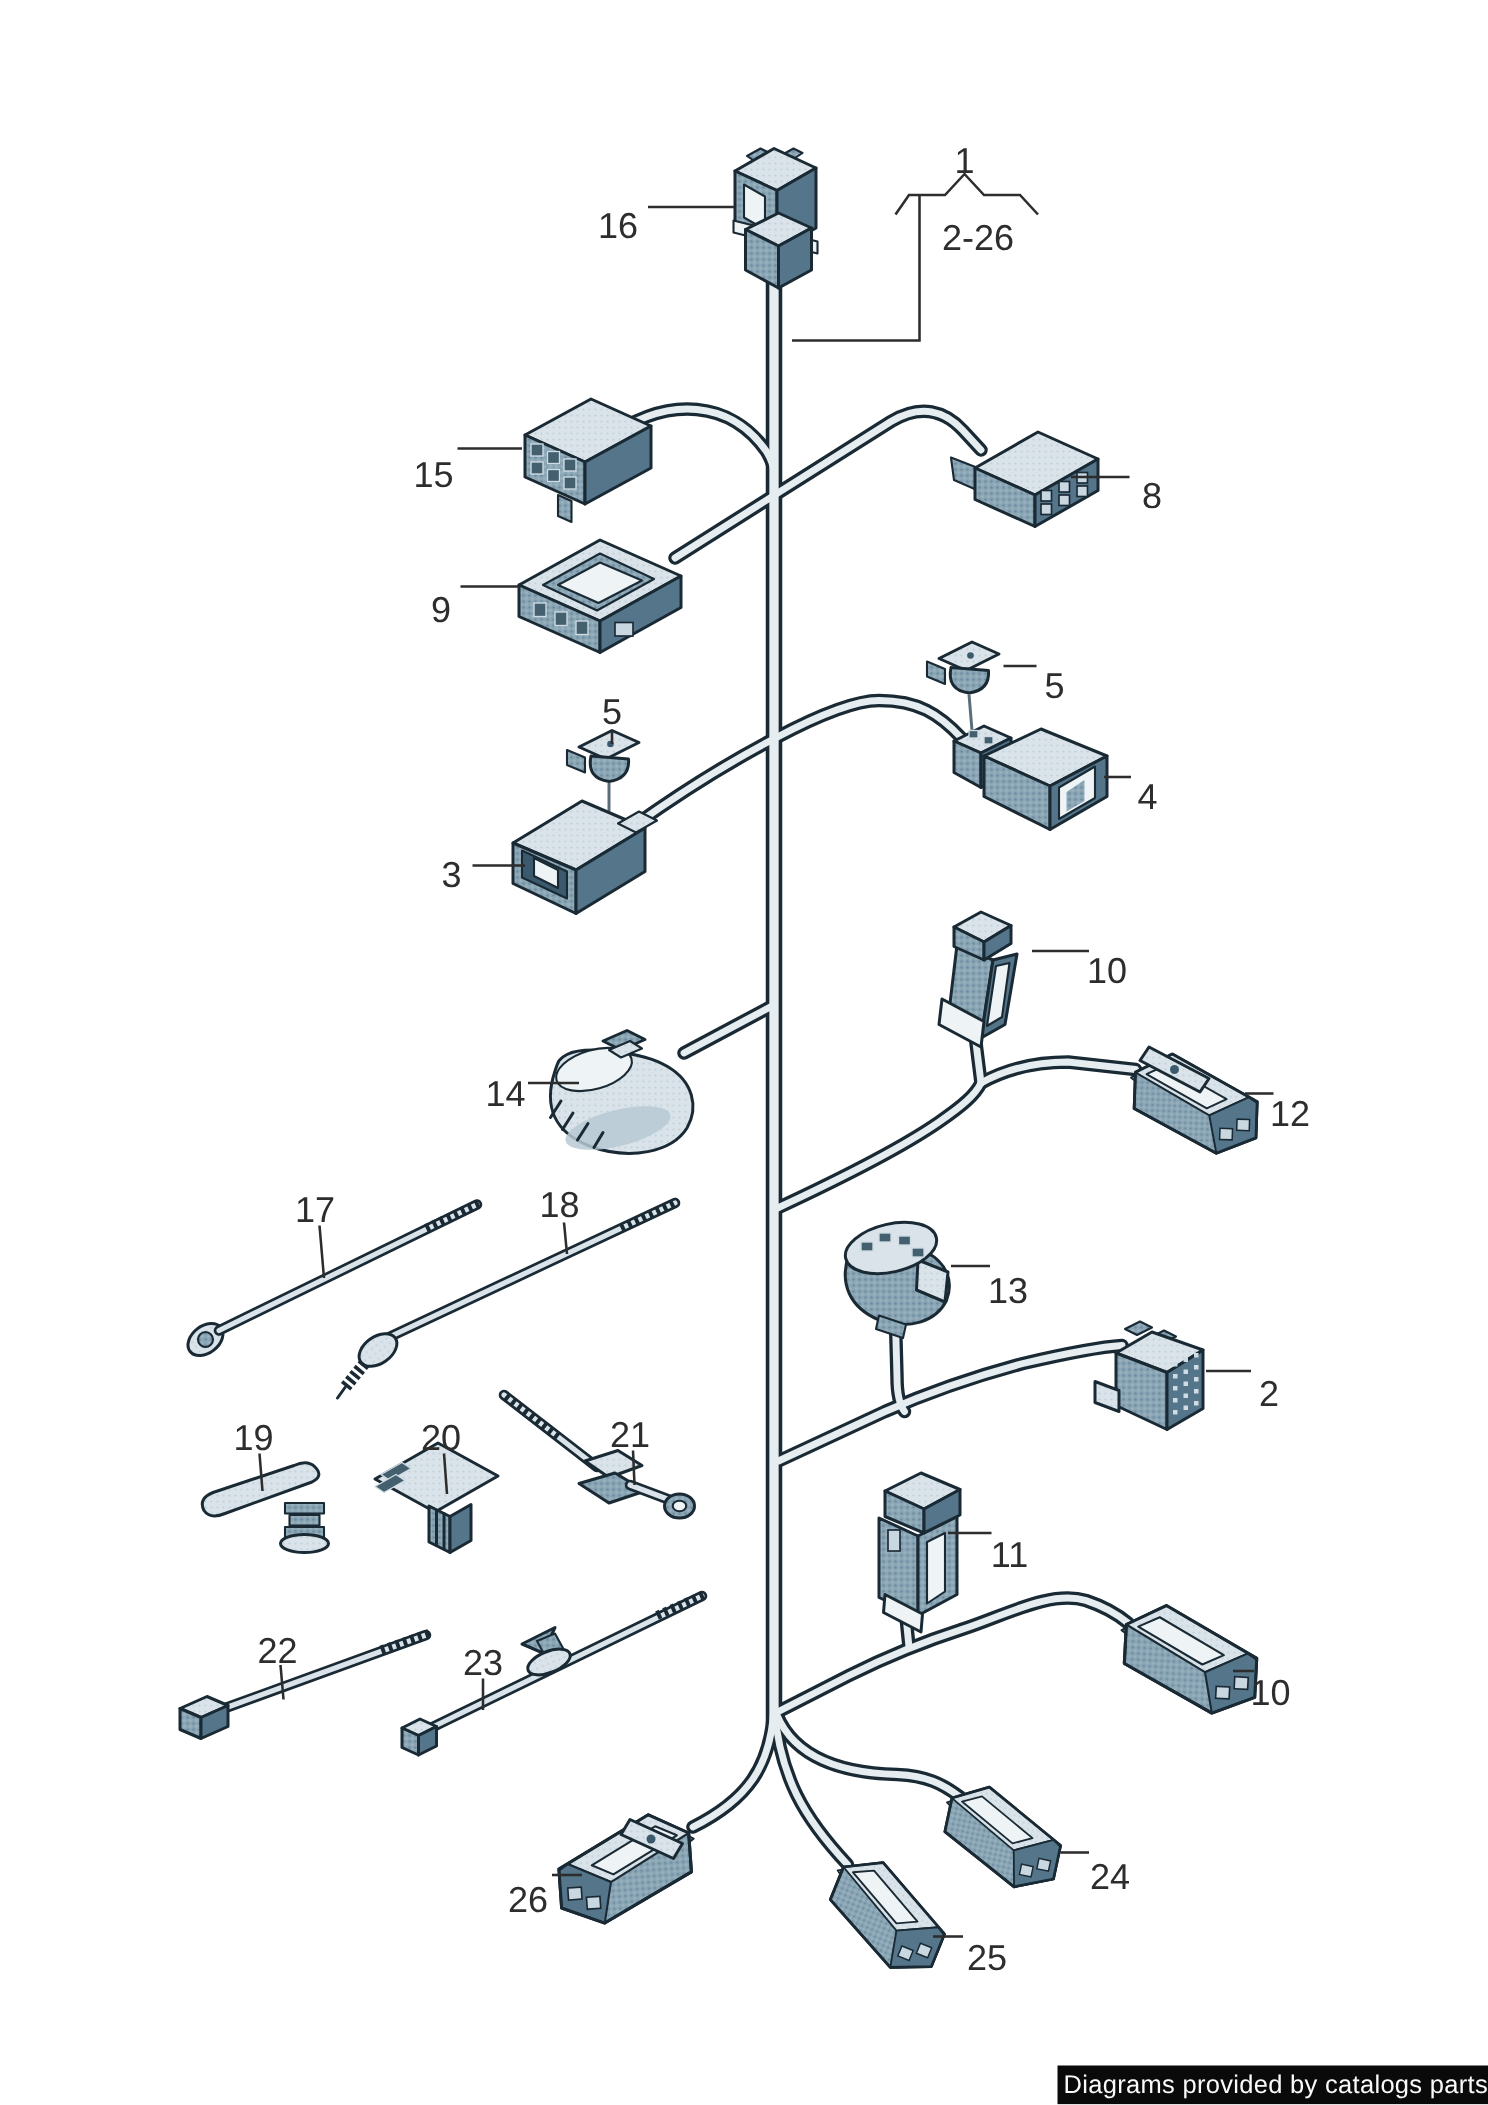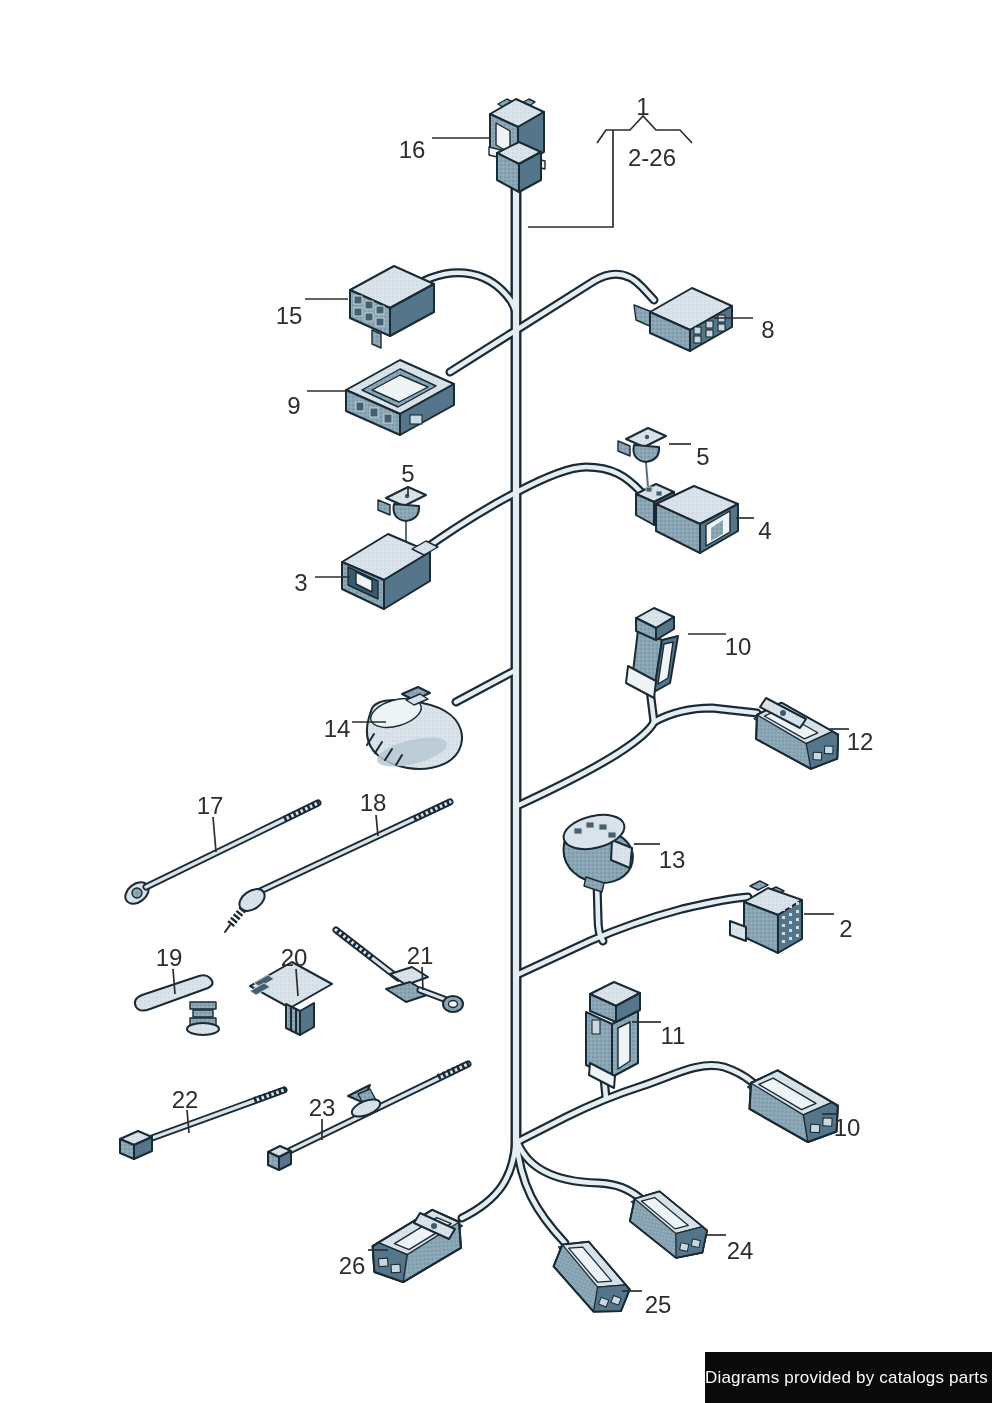--- a/index.html
+++ b/index.html
@@ -25,22 +25,22 @@
   .tie-o{stroke:#1a2a34;stroke-width:7;fill:none;stroke-linecap:round;}
   .tie-i{stroke:#d9e3e9;stroke-width:3.4;fill:none;stroke-linecap:round;}
   .serr{stroke:#1a2a34;stroke-width:6;stroke-dasharray:2.6 2.6;fill:none;}
   .thr{stroke:#1a2a34;stroke-width:8;stroke-dasharray:2.4 2;fill:none;}
   .rg{stroke:#1a2a34;stroke-width:2;fill:none;stroke-linecap:round;}
   
   .ld{stroke:#2d2d2d;stroke-width:1.7;fill:none;}
   .lk{stroke:#5a6e7a;stroke-width:2;fill:none;}
   .lbl{font:400 24px "Liberation Sans",sans-serif;fill:#2d2d2d;}
   
-  .banner{position:absolute;right:0;bottom:0;width:287px;height:51px;background:#0a0a0a;
-          display:flex;align-items:center;justify-content:flex-start;}
+  .banner{position:absolute;right:0;bottom:0;width:287px;height:26px;background:#0a0a0a;
+          display:flex;align-items:center;justify-content:flex-end;}
   .banner span{color:#fafafa;font:400 17px "Liberation Sans",sans-serif;letter-spacing:.2px;white-space:nowrap;}
 </style>
 </head>
 <body>
 
 <div class="stage">
 <svg width="992" height="1403" viewBox="0 0 992 1403" xmlns="http://www.w3.org/2000/svg" xmlns:xlink="http://www.w3.org/1999/xlink">
   <defs>
     <pattern id="pm" width="4" height="4" patternUnits="userSpaceOnUse">
       <rect width="4" height="4" fill="#8aa6b5"></rect>

